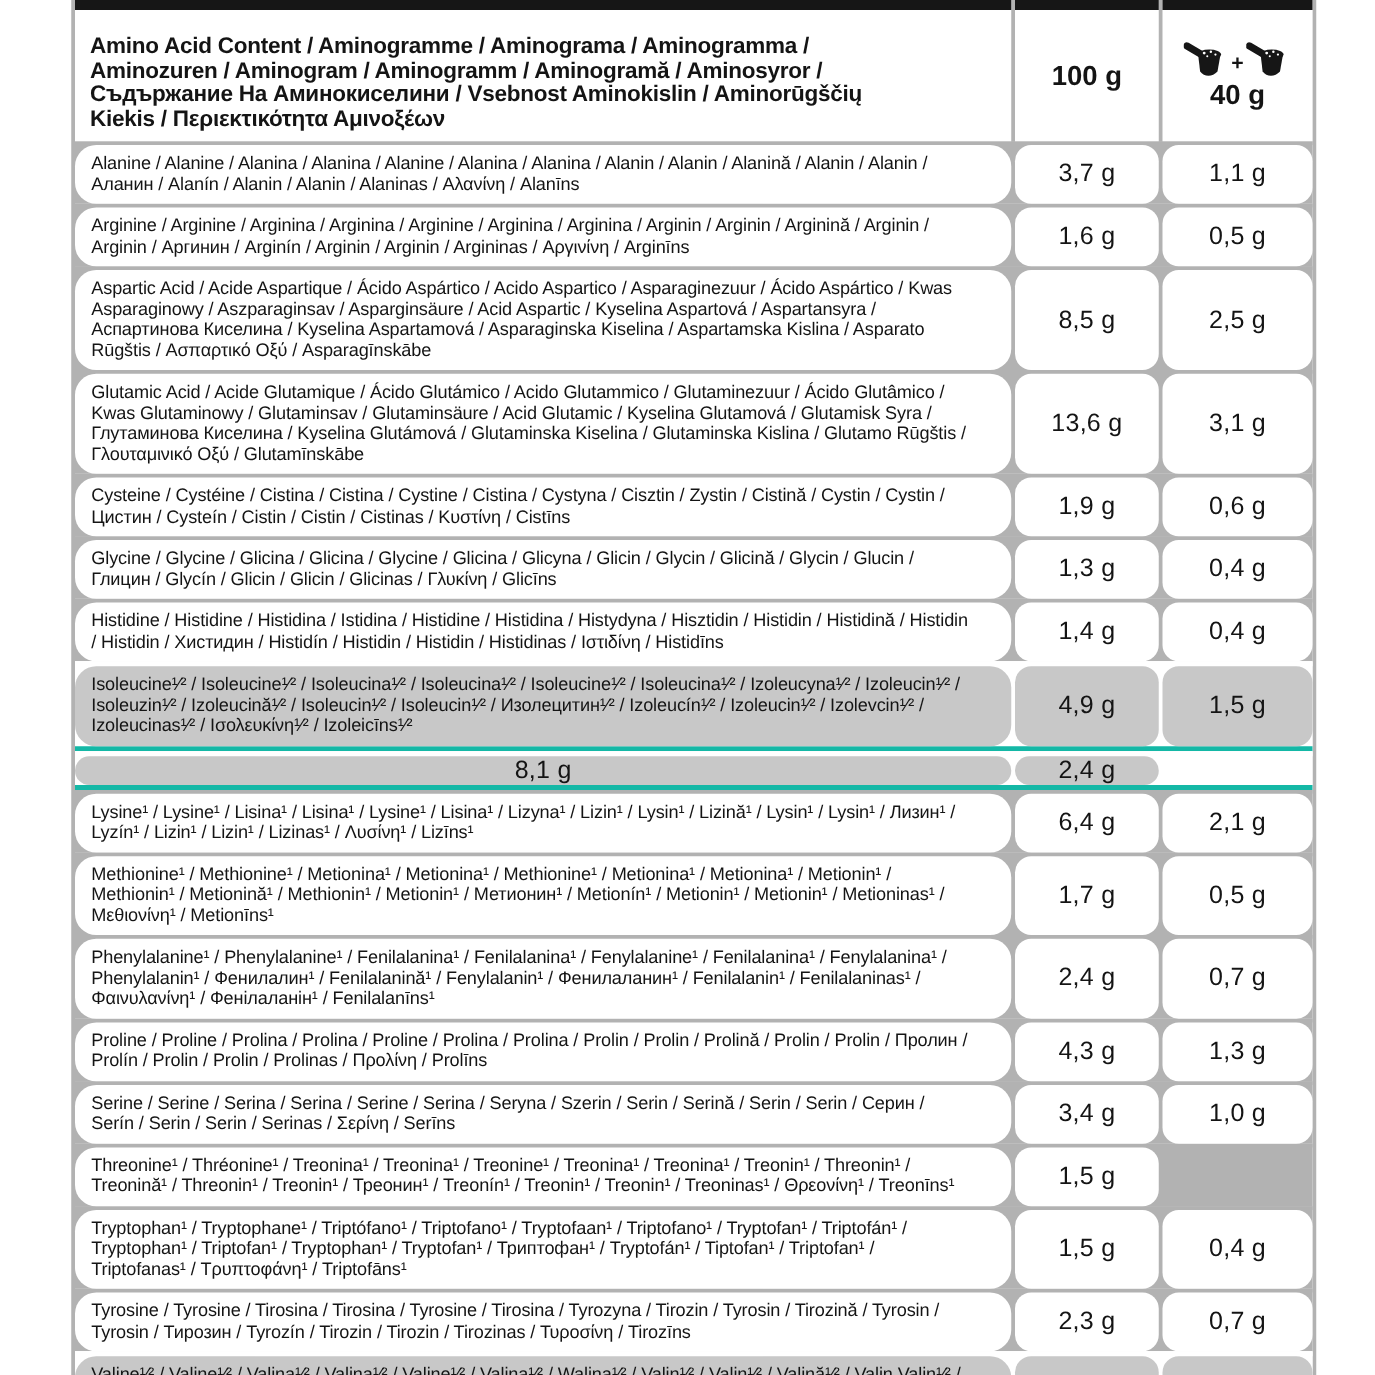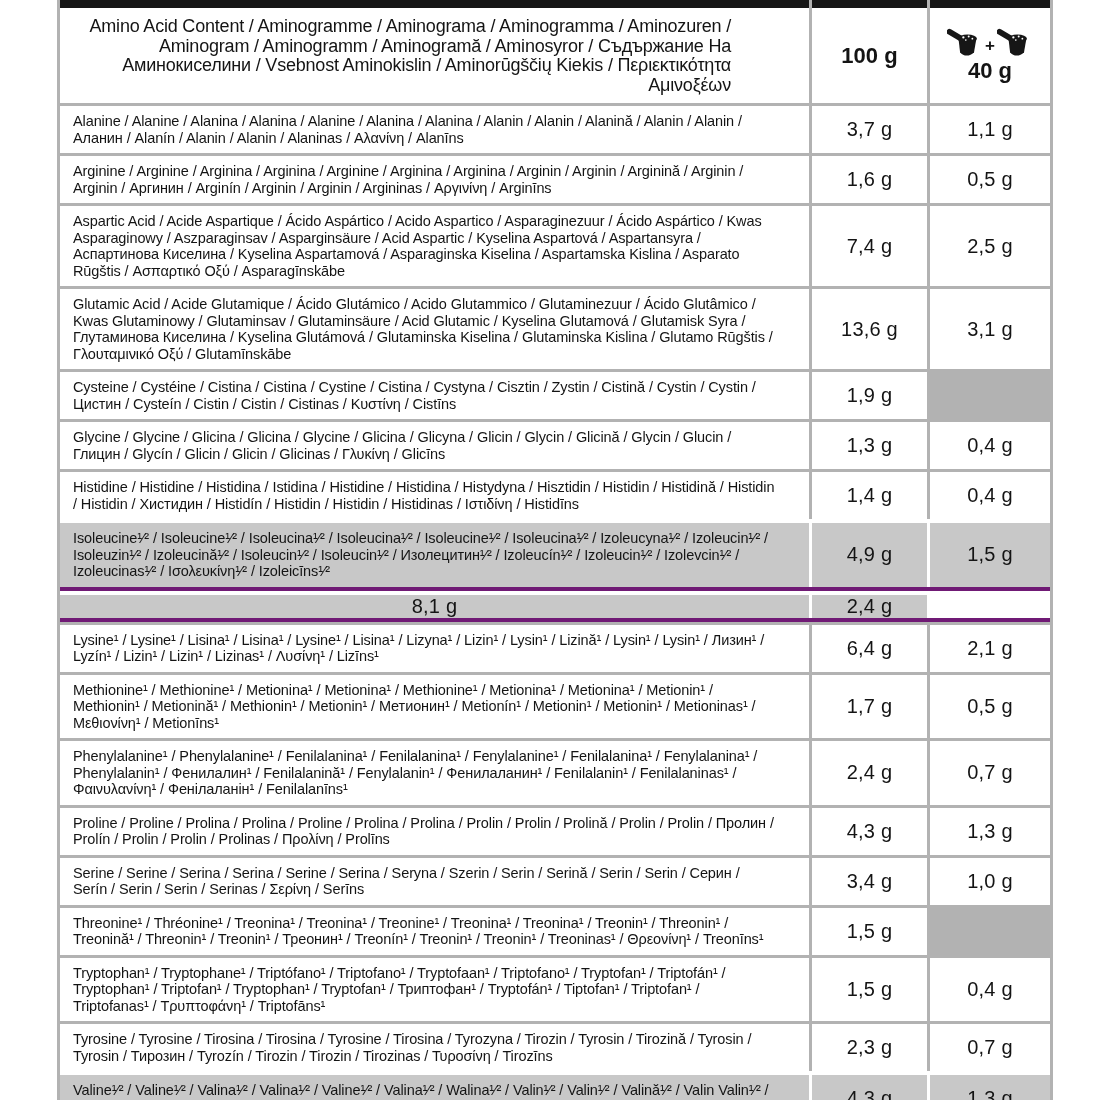--- a/index.html
+++ b/index.html
@@ -11,44 +11,44 @@
     margin-left:57px;width:996px;box-sizing:border-box;
     border-left:3px solid #b2b2b2;border-right:3px solid #b2b2b2;
   }
   
   .hdr-row{
     display:grid;grid-template-columns:1fr 115px 120px;column-gap:3px;
     background:#b2b2b2;
   }
   .hdr-cell{background:#ffffff;border-top:8px solid #161616;}
   .hdr-title{
-    padding:9px 78px 8px 12px;font-weight:normal;font-size:18px;line-height:19.5px;
+    padding:19px 78px 8px 12px;font-weight:bold;font-size:18px;line-height:19.5px;
     letter-spacing:-0.2px;
-    text-align:right;
   }
   .hdr-val{display:flex;align-items:center;justify-content:center;
     font-size:22px;font-weight:bold;text-align:right;}
   .hdr-scoop{display:flex;flex-direction:column;align-items:center;justify-content:center;
     font-size:22px;font-weight:bold;}
   .scoops{display:flex;align-items:center;gap:2px;margin-bottom:-2px;}
   .plus{font-size:17px;font-weight:bold;line-height:1;transform:translateY(2px);}
   
   .row{
     display:grid;grid-template-columns:1fr 115px 120px;column-gap:3px;
     background:#b2b2b2;border-top:3px solid #b2b2b2;
   }
   .row .cell{background:#ffffff;}
-  .row.gray{background:#ffffff;border-top:4px solid #ffffff;border-bottom:4px solid #701a75;}
+  .row.gray{background:#ffffff;border-top:4px solid #ffffff;border-bottom:4px solid #14b8a6;}
   .row.gray .cell{background:#c8c8c8;}
   .cell.name{
-    padding:7px 34px 7px 13px;font-size:14.5px;line-height:16.5px;letter-spacing:-0.1px;
+    padding:7px 34px 7px 13px;font-size:14.5px;line-height:16.5px;letter-spacing:-0.1px;border-radius:17px;
   }
   .cell.val{
     display:flex;align-items:center;justify-content:center;font-size:20px;
     letter-spacing:0.2px;
+    border-radius:13px;
   }
 </style>
 </head>
 <body>
 
 <div class="label-table">
 
   <div class="hdr-row">
     <div class="hdr-cell hdr-title">Amino Acid Content / Aminogramme / Aminograma / Aminogramma / Aminozuren / Aminogram / Aminogramm / Aminogramă / Aminosyror / Съдържание На Аминокиселини / Vsebnost Aminokislin / Aminorūgščių Kiekis / Περιεκτικότητα Αμινοξέων</div>
     <div class="hdr-cell hdr-val">100 g</div>
@@ -84,31 +84,32 @@
         <div class="cell val">3,7 g</div>
         <div class="cell val">1,1 g</div>
       </div>
       <div class="row">
         <div class="cell name">Arginine / Arginine / Arginina / Arginina / Arginine / Arginina / Arginina / Arginin / Arginin / Arginină / Arginin / Arginin / Аргинин / Arginín / Arginin / Arginin / Argininas / Αργινίνη / Arginīns</div>
         <div class="cell val">1,6 g</div>
         <div class="cell val">0,5 g</div>
       </div>
       <div class="row">
         <div class="cell name">Aspartic Acid / Acide Aspartique / Ácido Aspártico / Acido Aspartico / Asparaginezuur / Ácido Aspártico / Kwas Asparaginowy / Aszparaginsav / Asparginsäure / Acid Aspartic / Kyselina Aspartová / Aspartansyra / Аспартинова Киселина / Kyselina Aspartamová / Asparaginska Kiselina / Aspartamska Kislina / Asparato Rūgštis / Ασπαρτικό Οξύ / Asparagīnskābe</div>
-        <div class="cell val">7,4 g</div>
+        <div class="cell val">8,5 g</div>
         <div class="cell val">2,5 g</div>
       </div>
       <div class="row">
         <div class="cell name">Glutamic Acid / Acide Glutamique / Ácido Glutámico / Acido Glutammico / Glutaminezuur / Ácido Glutâmico / Kwas Glutaminowy / Glutaminsav / Glutaminsäure / Acid Glutamic / Kyselina Glutamová / Glutamisk Syra / Глутаминова Киселина / Kyselina Glutámová / Glutaminska Kiselina / Glutaminska Kislina / Glutamo Rūgštis / Γλουταμινικό Οξύ / Glutamīnskābe</div>
         <div class="cell val">13,6 g</div>
         <div class="cell val">3,1 g</div>
       </div>
       <div class="row">
         <div class="cell name">Cysteine / Cystéine / Cistina / Cistina / Cystine / Cistina / Cystyna / Cisztin / Zystin / Cistină / Cystin / Cystin / Цистин / Cysteín / Cistin / Cistin / Cistinas / Κυστίνη / Cistīns</div>
         <div class="cell val">1,9 g</div>
+        <div class="cell val">0,6 g</div>
       </div>
       <div class="row">
         <div class="cell name">Glycine / Glycine / Glicina / Glicina / Glycine / Glicina / Glicyna / Glicin / Glycin / Glicină / Glycin / Glucin / Глицин / Glycín / Glicin / Glicin / Glicinas / Γλυκίνη / Glicīns</div>
         <div class="cell val">1,3 g</div>
         <div class="cell val">0,4 g</div>
       </div>
       <div class="row">
         <div class="cell name">Histidine / Histidine / Histidina / Istidina / Histidine / Histidina / Histydyna / Hisztidin / Histidin / Histidină / Histidin / Histidin / Хистидин / Histidín / Histidin / Histidin / Histidinas / Ιστιδίνη / Histidīns</div>
         <div class="cell val">1,4 g</div>
         <div class="cell val">0,4 g</div>

